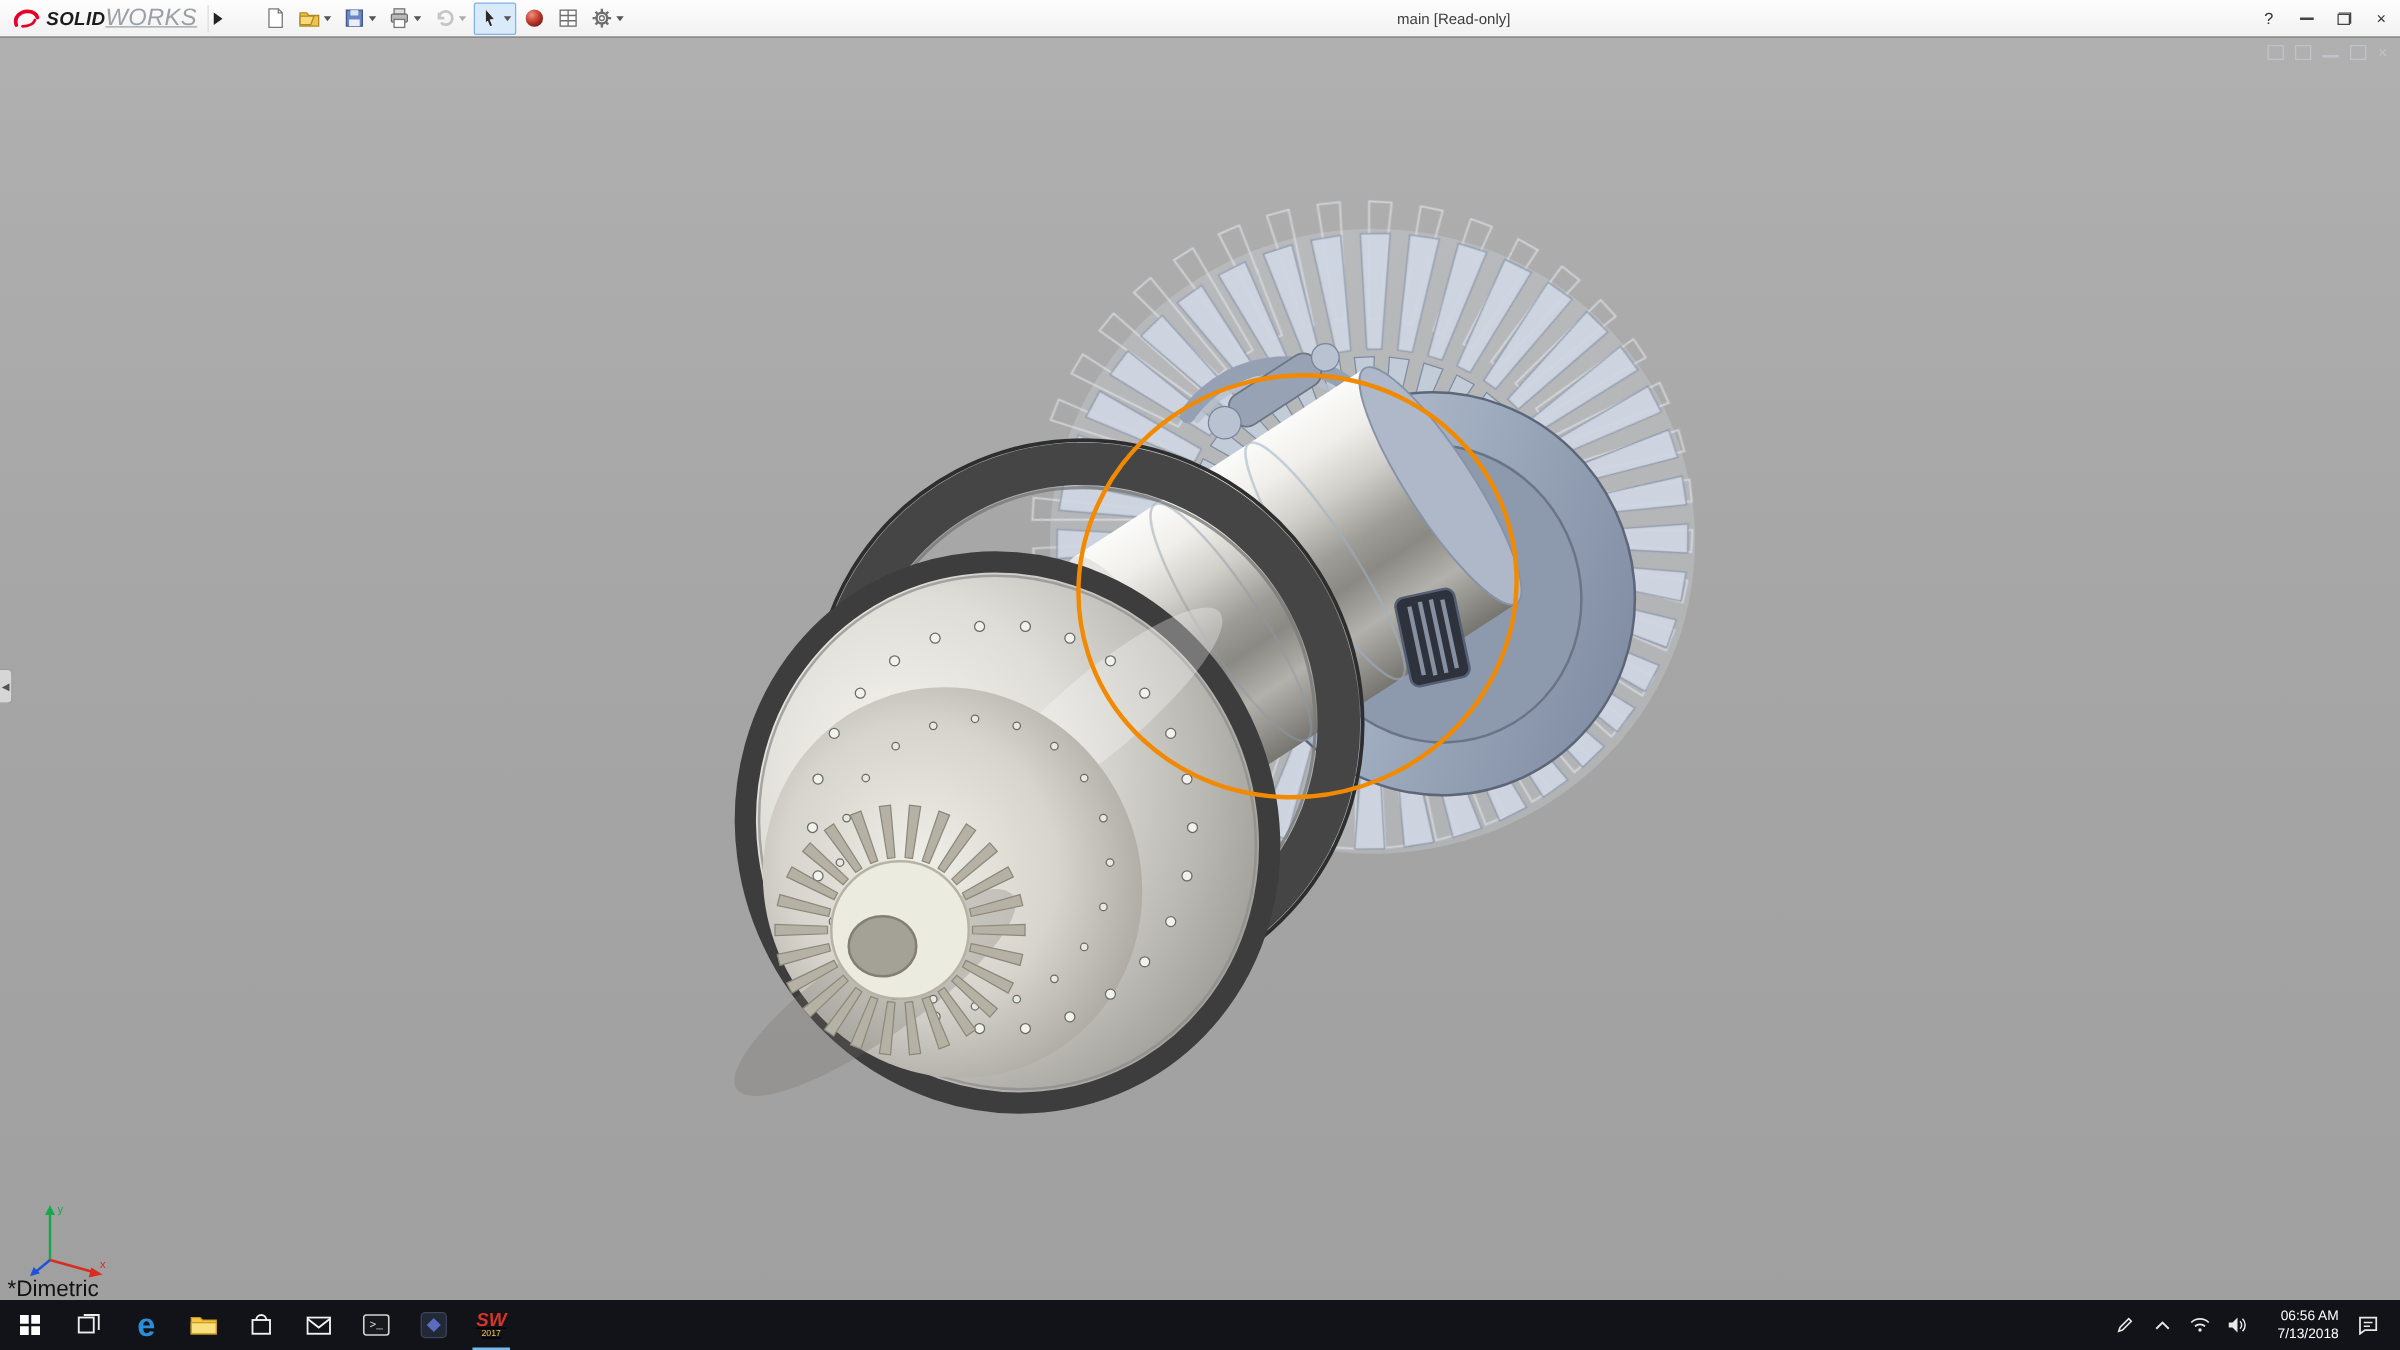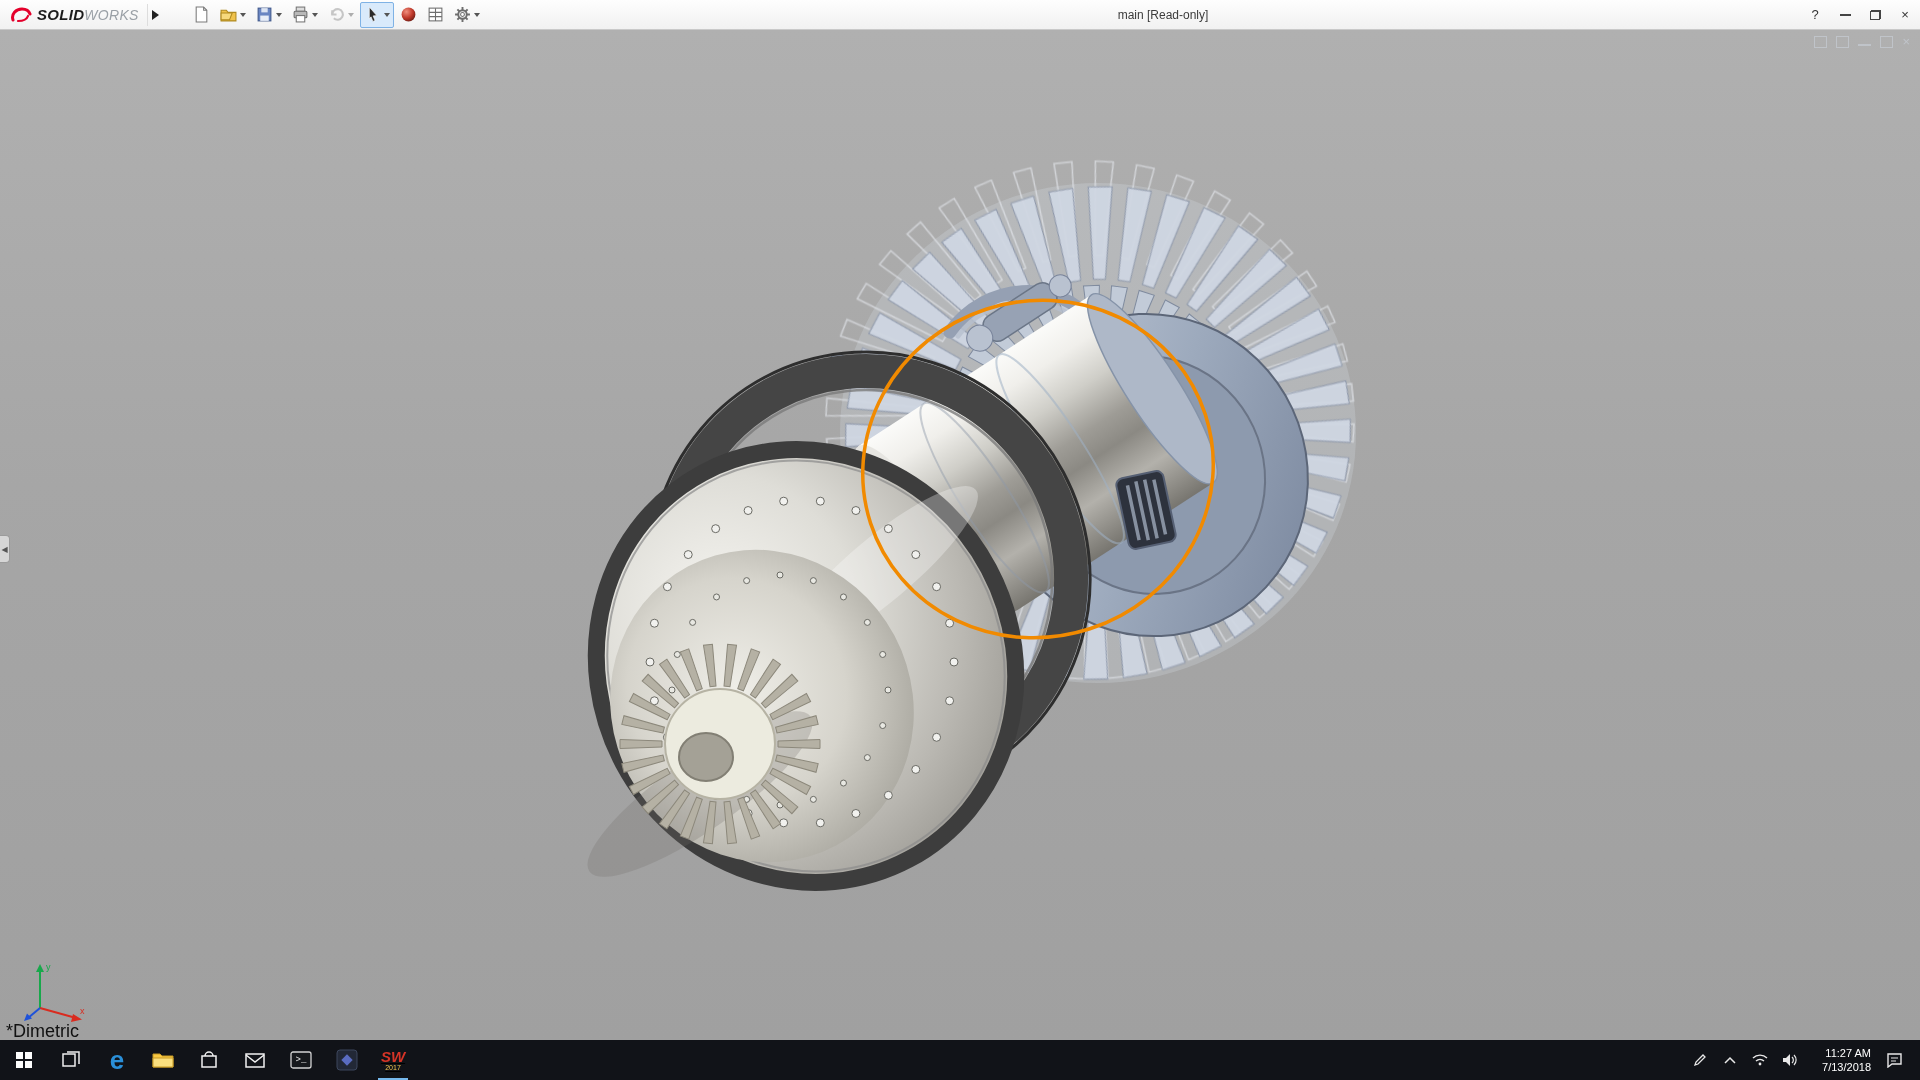--- a/index.html
+++ b/index.html
@@ -5,21 +5,21 @@
   * { box-sizing: border-box; margin: 0; padding: 0; }
   html,body { width:1920px; height:1080px; overflow:hidden;
     font-family:"Liberation Sans", sans-serif; background:#000; }
 
   
   .titlebar { position:absolute; top:0; left:0; width:1920px; height:30px;
     background:linear-gradient(#fefefe,#f1f1f1); border-bottom:1px solid #c9c9c9;
     display:flex; align-items:center; }
   .brand { display:flex; align-items:center; gap:5px; padding:0 8px 0 10px; }
   .brand-bold { font-weight:bold; font-style:italic; font-size:15px; color:#1c1c1c; letter-spacing:.3px; }
-  .brand-light { font-weight:normal; font-style:italic; font-size:14px; color:#9aa0a6; letter-spacing:.3px; }
+  .brand-light { font-weight:normal; font-style:italic; font-size:19px; color:#9aa0a6; letter-spacing:.3px;text-decoration:underline; }
   .flyout-btn { width:16px; height:22px; display:flex; align-items:center; justify-content:center; margin-right:26px; border-left:1px solid #ddd; }
   .tri-right { width:0; height:0; border-left:7px solid #222; border-top:5px solid transparent; border-bottom:5px solid transparent; }
   .toolbar { display:flex; align-items:center; gap:2px; }
   .tb-btn { height:26px; display:flex; align-items:center; padding:0 3px; border:1px solid transparent; border-radius:2px; }
   .tb-btn svg { width:17px; height:17px; }
   .tb-btn.active { background:#d9eafb; border-color:#7fb2e5; }
   .tb-btn.disabled { opacity:.45; }
   .caret { width:0; height:0; border-top:4px solid #555; border-left:3.5px solid transparent; border-right:3.5px solid transparent; margin-left:3px; }
   .doc-title { position:absolute; left:1163px; transform:translateX(-50%); font-size:12px; color:#3c3c3c; white-space:nowrap; }
   .win-controls { margin-left:auto; display:flex; align-items:center; height:100%; }
@@ -555,21 +555,21 @@
         <circle cx="8" cy="10" r="1.4" fill="#e8e8e8"></circle>
       </svg>
     </div>
     <div class="tray-ico">
       <svg width="16" height="14" viewBox="0 0 16 14">
         <path d="M1 5 h3 l4 -4 v12 l-4 -4 h-3 z" fill="#e8e8e8"></path>
         <path d="M10 4 a4 4 0 0 1 0 6 M12 2 a7 7 0 0 1 0 10" fill="none" stroke="#e8e8e8" stroke-width="1.2"></path>
       </svg>
     </div>
     <div class="clock">
-      <div>11:27 AM</div>
+      <div>06:56 AM</div>
       <div>7/13/2018</div>
     </div>
     <div class="tray-ico" style="width:38px">
       <svg width="17" height="16" viewBox="0 0 17 16">
         <path d="M2 2 h13 v10 h-9 l-4 3 z" fill="none" stroke="#e8e8e8" stroke-width="1.4"></path>
         <path d="M5 6 h7 M5 9 h5" stroke="#e8e8e8" stroke-width="1.2"></path>
       </svg>
     </div>
     <div class="show-desktop"></div>
   </div>

